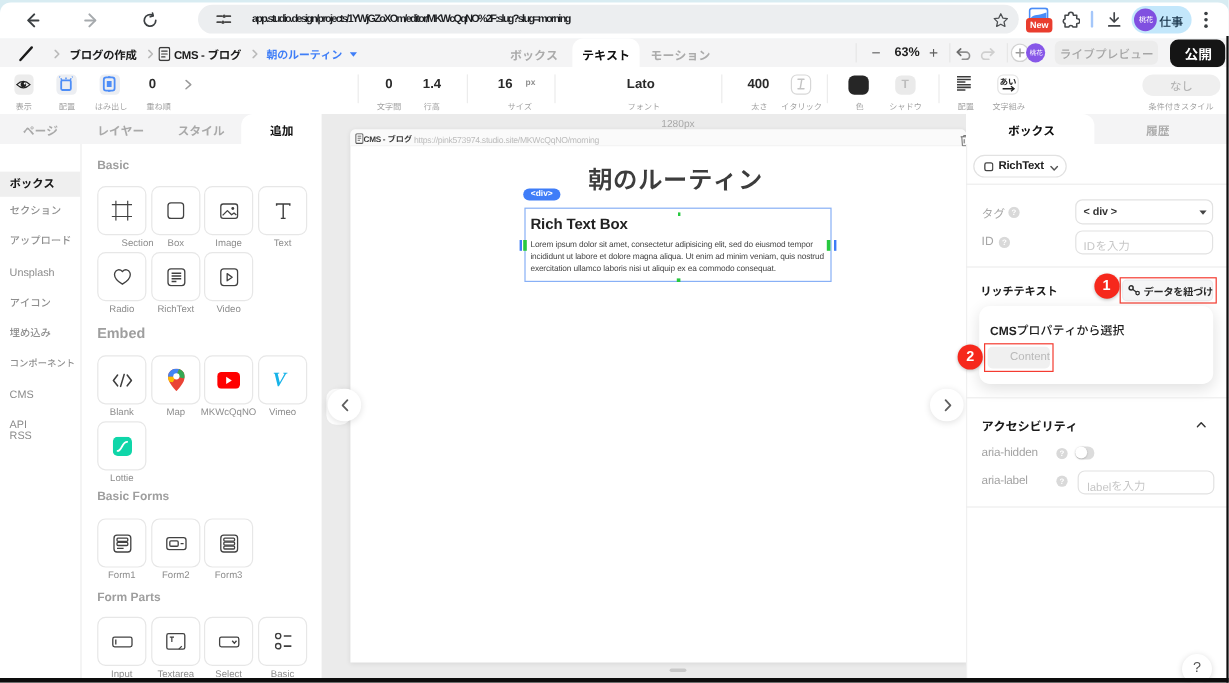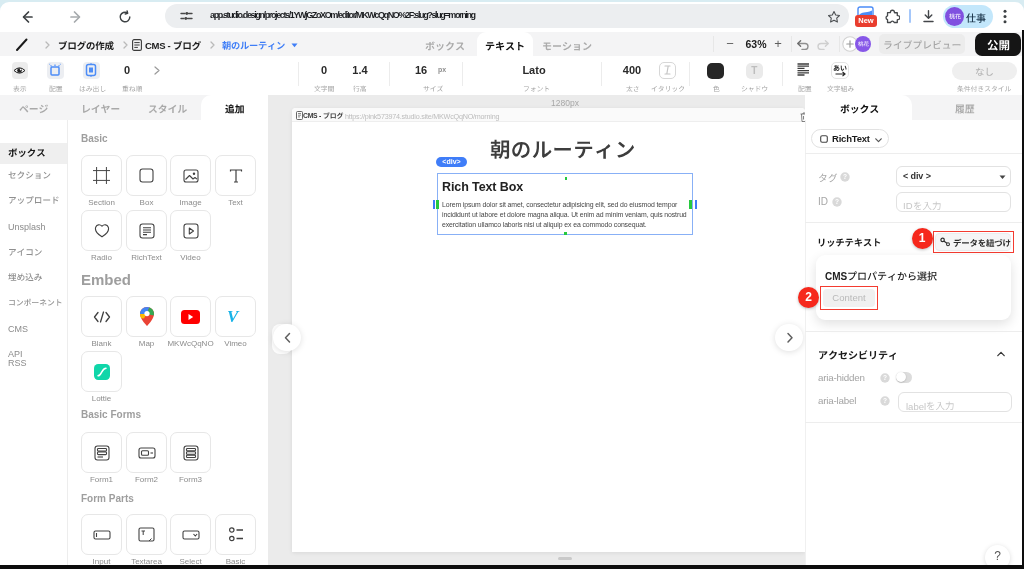--- a/index.html
+++ b/index.html
@@ -456,31 +456,31 @@
     <svg style="display:block;overflow:visible" width="54.6" height="10.9" viewBox="0 0 54.6 10.9">
       <g transform="translate(0,8.4) scale(0.1083)" fill="#8f8f8f">
         <path d="M12 -50Q14 -50 16 -50Q18 -50 20 -50H56Q57 -50 59 -50Q61 -50 62 -50Q62 -49 62 -47Q62 -45 62 -44V-7Q62 -5 62 -2Q62 -0 62 1H54Q54 -0 54 -2Q54 -4 54 -6V-42H20Q18 -42 16 -42Q13 -42 12 -42ZM11 -11Q13 -11 15 -10Q17 -10 19 -10H58V-3H20Q17 -3 15 -3Q13 -3 11 -2Z M89 -54Q91 -52 93 -50Q96 -49 98 -46Q101 -44 103 -42Q106 -40 107 -39L101 -33Q100 -34 98 -36Q96 -38 93 -40Q91 -43 88 -45Q86 -47 84 -48ZM81 -5Q87 -6 92 -8Q98 -10 102 -11Q106 -13 110 -16Q115 -19 120 -24Q125 -28 129 -33Q132 -38 135 -43L139 -35Q136 -30 133 -25Q129 -21 124 -17Q119 -12 114 -9Q110 -7 106 -4Q102 -2 97 -1Q92 1 86 2Z M199 -54Q199 -52 200 -51Q201 -49 203 -49Q205 -49 206 -51Q208 -52 208 -54Q208 -55 206 -57Q205 -58 203 -58Q201 -58 200 -57Q199 -55 199 -54ZM195 -54Q195 -56 196 -58Q197 -59 199 -61Q201 -62 203 -62Q206 -62 207 -61Q209 -59 210 -58Q211 -56 211 -54Q211 -51 210 -49Q209 -48 207 -47Q206 -45 203 -45Q201 -45 199 -47Q197 -48 196 -49Q195 -51 195 -54ZM184 -56Q184 -56 184 -55Q184 -54 184 -52Q184 -51 184 -50Q184 -48 184 -46Q184 -43 184 -41Q184 -38 184 -37Q184 -35 184 -32Q184 -30 184 -26Q184 -23 184 -19Q184 -16 184 -13Q184 -9 184 -7Q184 -4 184 -3Q184 0 182 2Q180 4 177 4Q175 4 173 3Q171 3 169 3Q168 3 166 3L165 -4Q168 -4 170 -3Q172 -3 173 -3Q175 -3 175 -4Q176 -5 176 -6Q176 -7 176 -9Q176 -11 176 -15Q176 -18 176 -21Q176 -25 176 -28Q176 -31 176 -33Q176 -36 176 -37Q176 -38 176 -40Q176 -43 176 -46Q176 -48 176 -50Q176 -52 176 -53Q176 -55 176 -56ZM150 -44Q152 -44 154 -44Q155 -44 157 -44Q158 -44 160 -44Q163 -44 167 -44Q171 -44 175 -44Q179 -44 183 -44Q188 -44 191 -44Q195 -44 198 -44Q201 -44 202 -44Q203 -44 205 -44Q207 -44 208 -44V-37Q206 -37 205 -37Q203 -37 202 -37Q201 -37 198 -37Q195 -37 192 -37Q188 -37 184 -37Q179 -37 175 -37Q171 -37 167 -37Q163 -37 161 -37Q158 -37 157 -37Q155 -37 154 -37Q152 -37 150 -37ZM168 -26Q167 -24 165 -21Q163 -18 161 -15Q159 -13 157 -10Q155 -8 154 -6L148 -10Q150 -12 151 -14Q153 -17 155 -19Q157 -22 159 -24Q160 -27 161 -29ZM198 -29Q200 -28 201 -25Q203 -23 205 -20Q207 -17 208 -15Q210 -12 211 -10L204 -7Q203 -9 201 -12Q200 -14 198 -17Q197 -20 195 -22Q193 -24 192 -26Z M223 -32Q224 -32 226 -32Q228 -32 230 -32Q232 -32 234 -32Q235 -32 238 -32Q240 -32 243 -32Q247 -32 250 -32Q254 -32 257 -32Q261 -32 264 -32Q267 -32 269 -32Q272 -32 273 -32Q275 -32 278 -32Q280 -32 281 -32V-23Q280 -23 277 -23Q275 -24 273 -24Q272 -24 269 -24Q267 -24 264 -24Q261 -24 257 -24Q254 -24 250 -24Q247 -24 243 -24Q240 -24 238 -24Q235 -24 234 -24Q231 -24 228 -23Q225 -23 223 -23Z M329 -58Q328 -57 328 -55Q328 -53 328 -52Q328 -51 328 -49Q328 -48 328 -46Q328 -45 328 -44H321Q321 -45 321 -46Q321 -48 321 -49Q321 -51 321 -52Q321 -53 321 -55Q321 -57 320 -58ZM348 -43Q347 -42 346 -41Q345 -40 344 -38Q342 -36 339 -34Q337 -31 334 -28Q330 -26 327 -23Q323 -20 319 -18Q314 -16 309 -14Q303 -12 297 -10L293 -16Q303 -19 310 -22Q317 -25 322 -29Q325 -31 328 -33Q330 -35 333 -37Q335 -39 336 -41Q335 -41 333 -41Q330 -41 328 -41Q325 -41 321 -41Q318 -41 315 -41Q313 -41 310 -41Q308 -41 307 -41Q306 -41 305 -41Q303 -41 301 -41Q300 -40 298 -40V-48Q300 -48 303 -48Q306 -47 307 -47Q308 -47 310 -47Q313 -47 316 -47Q319 -47 323 -47Q326 -47 329 -47Q333 -47 335 -47Q338 -47 339 -47Q340 -47 341 -48Q343 -48 344 -48ZM328 -27Q328 -25 328 -22Q328 -19 328 -16Q328 -13 328 -10Q328 -7 328 -5Q328 -4 328 -2Q328 -1 328 1Q328 2 328 4H320Q320 2 320 1Q321 -0 321 -2Q321 -4 321 -5Q321 -7 321 -10Q321 -12 321 -15Q321 -18 321 -20Q321 -22 321 -24ZM351 -9Q348 -11 345 -13Q342 -15 340 -17Q337 -18 334 -20L338 -25Q342 -24 344 -22Q347 -21 350 -19Q352 -17 356 -15Z M377 -54Q379 -52 381 -50Q384 -49 386 -46Q389 -44 391 -42Q394 -40 395 -39L389 -33Q388 -34 386 -36Q384 -38 381 -40Q379 -43 376 -45Q374 -47 372 -48ZM369 -5Q375 -6 380 -8Q386 -10 390 -11Q394 -13 398 -16Q403 -19 408 -24Q413 -28 417 -33Q420 -38 423 -43L427 -35Q424 -30 421 -25Q417 -21 412 -17Q407 -12 402 -9Q398 -7 394 -4Q390 -2 385 -1Q380 1 374 2Z M456 -7Q456 -8 456 -11Q456 -14 456 -18Q456 -22 456 -27Q456 -31 456 -36Q456 -40 456 -43Q456 -47 456 -48Q456 -50 455 -52Q455 -55 455 -56H464Q464 -55 463 -52Q463 -50 463 -48Q463 -46 463 -42Q463 -38 463 -34Q463 -30 463 -25Q463 -21 463 -17Q463 -13 463 -10Q463 -8 463 -7Q463 -6 463 -4Q463 -2 464 -0Q464 1 464 3H455Q455 1 455 -2Q456 -5 456 -7ZM462 -37Q465 -36 470 -35Q474 -34 478 -32Q483 -30 487 -29Q491 -27 494 -25L490 -18Q487 -19 484 -21Q480 -23 476 -24Q472 -26 468 -27Q465 -28 462 -29Z"></path>
       </g>
     </svg>
   </div>
 <div class="" style="left:8px;top:321.5px;width:52px;height:14px;font-size:9px;color:#8b8b8b;line-height:14px">CMS</div>
 <div class="" style="left:8px;top:347px;width:52px;height:14px;font-size:9px;color:#8b8b8b;line-height:14px">API</div>
 <div class="" style="left:8px;top:356px;width:52px;height:14px;font-size:9px;color:#8b8b8b;line-height:14px">RSS</div>
 <div class="" style="left:81px;top:133px;width:80px;height:13px;font-size:10px;color:#9e9e9e;font-weight:bold">Basic</div>
-<div class="" style="left:81px;top:271px;width:80px;height:13px;font-size:15px;color:#9e9e9e;font-weight:bold">Embed</div>
+<div class="" style="left:81px;top:271px;width:80px;height:13px;font-size:12px;color:#9e9e9e;font-weight:bold">Embed</div>
 <div class="" style="left:81px;top:409px;width:100px;height:13px;font-size:10px;color:#9e9e9e;font-weight:bold">Basic Forms</div>
 <div class="" style="left:81px;top:493px;width:100px;height:13px;font-size:10px;color:#9e9e9e;font-weight:bold">Form Parts</div>
 <div class="ic" style="left:81px;top:155px;width:41px;height:41px;background:#fff;border:1px solid #e7e7e7;border-radius:7px">
     <svg width="17" height="17" viewBox="0 0 19 19">
       <g stroke="#424242" stroke-width="1.1" fill="none">
         <path d="M4 0 V19 M15 0 V19 M0 4 H19 M0 15 H19"></path>
       </g>
     </svg>
   </div>
-<div class="" style="left:75px;top:198px;width:53px;height:10px;text-align:center;font-size:8px;color:#8c8c8c">Section</div>
+<div class="" style="left:75px;top:198px;width:53px;height:10px;text-align:right;font-size:8px;color:#8c8c8c">Section</div>
 <div class="ic" style="left:126px;top:155px;width:41px;height:41px;background:#fff;border:1px solid #e7e7e7;border-radius:7px">
     <svg width="15" height="15" viewBox="0 0 15 15">
       <rect x="1" y="1" width="13" height="13" rx="2.5" stroke="#424242" stroke-width="1.1" fill="none"></rect>
     </svg>
   </div>
 <div class="" style="left:120px;top:198px;width:53px;height:10px;text-align:center;font-size:8px;color:#8c8c8c">Box</div>
 <div class="ic" style="left:170px;top:155px;width:41px;height:41px;background:#fff;border:1px solid #e7e7e7;border-radius:7px">
     <svg width="16" height="16" viewBox="0 0 16 16">
       <rect x="1" y="2" width="14" height="12" rx="2" stroke="#424242" stroke-width="1.1" fill="none"></rect>
       <circle cx="11" cy="5.8" r="1.2" fill="#3f3f3f"></circle>
@@ -755,21 +755,21 @@
   </div>
 <div class="" style="left:932.5px;top:230.5px;width:81px;height:22.5px;border:1.6px solid #f43b30"></div>
 <div class="" style="left:911.5px;top:228px;width:21px;height:21px;background:#f6281c;border-radius:50%;text-align:center;line-height:21px;font-size:12px;font-weight:bold;color:#fff;box-shadow:0 1px 3px rgba(0,0,0,0.25)">1</div>
 <div class="" style="left:816px;top:255px;width:195px;height:65px;background:#fff;border-radius:9px;box-shadow:0 4px 12px rgba(0,0,0,0.12)"></div>
 <div class="" style="left:805px;top:330.5px;width:219px;height:1px;background:#ededed"></div>
 <div class="" style="left:825px;top:266px;width:160px;height:13px;"><span style="font-size:10px;color:#222;font-weight:bold">CMS</span><svg style="display:inline-block;vertical-align:-3.2px;overflow:visible" width="90.0" height="14.0" viewBox="0 0 90.0 14.0">
       <g transform="translate(0,10.8) scale(0.1389)" fill="#222">
         <path d="M58 -52Q58 -50 59 -49Q61 -48 62 -48Q64 -48 66 -49Q67 -50 67 -52Q67 -54 66 -55Q64 -57 62 -57Q61 -57 59 -55Q58 -54 58 -52ZM54 -52Q54 -54 55 -56Q56 -58 58 -59Q60 -61 62 -61Q65 -61 67 -59Q68 -58 70 -56Q71 -54 71 -52Q71 -50 70 -48Q68 -46 67 -45Q65 -44 62 -44Q60 -44 58 -45Q56 -46 55 -48Q54 -50 54 -52ZM61 -47Q61 -46 61 -45Q60 -44 60 -43Q60 -40 59 -37Q58 -33 56 -30Q55 -26 53 -23Q52 -19 49 -16Q46 -12 42 -8Q38 -5 33 -2Q27 1 21 3L15 -4Q22 -5 27 -8Q32 -10 36 -14Q40 -17 43 -21Q45 -24 47 -28Q49 -32 50 -36Q51 -40 52 -43Q51 -43 48 -43Q45 -43 42 -43Q38 -43 34 -43Q30 -43 27 -43Q23 -43 20 -43Q18 -43 16 -43Q14 -43 12 -43Q10 -43 9 -43V-51Q10 -51 11 -50Q12 -50 14 -50Q15 -50 16 -50Q17 -50 20 -50Q22 -50 25 -50Q28 -50 31 -50Q34 -50 37 -50Q41 -50 44 -50Q46 -50 48 -50Q51 -50 51 -50Q52 -50 53 -50Q55 -50 56 -51Z M82 -50Q84 -50 86 -50Q87 -50 89 -50Q90 -50 92 -50Q95 -50 98 -50Q101 -50 105 -50Q108 -50 112 -50Q116 -50 119 -50Q122 -50 125 -50Q127 -50 128 -50Q129 -50 131 -50Q133 -50 135 -50Q135 -49 134 -47Q134 -45 134 -44Q134 -43 134 -41Q134 -39 134 -36Q134 -33 134 -29Q134 -26 134 -23Q134 -19 134 -16Q134 -13 134 -11Q134 -9 134 -8Q134 -8 134 -6Q134 -5 134 -3Q135 -2 135 -1Q135 1 135 1H127Q127 1 127 -1Q127 -2 127 -4Q127 -6 127 -8Q127 -9 127 -11Q127 -13 127 -16Q127 -19 127 -23Q127 -27 127 -30Q127 -34 127 -36Q127 -39 127 -41Q127 -43 127 -43H90Q90 -43 90 -41Q90 -39 90 -37Q90 -34 90 -30Q90 -27 90 -23Q90 -20 90 -16Q90 -13 90 -11Q90 -9 90 -8Q90 -7 90 -5Q90 -4 90 -3Q90 -1 90 -0Q90 1 90 1H82Q82 1 82 -1Q82 -2 82 -3Q82 -4 82 -6Q82 -7 82 -9Q82 -9 82 -11Q82 -13 82 -16Q82 -19 82 -23Q82 -26 82 -30Q82 -33 82 -36Q82 -39 82 -41Q82 -43 82 -44Q82 -45 82 -47Q82 -49 82 -50ZM130 -10V-3H86V-10Z M201 -51Q201 -49 202 -48Q204 -46 205 -46Q207 -46 209 -48Q210 -49 210 -51Q210 -53 209 -54Q207 -55 205 -55Q204 -55 202 -54Q201 -53 201 -51ZM197 -51Q197 -53 198 -55Q199 -57 201 -58Q203 -59 205 -59Q208 -59 210 -58Q211 -57 213 -55Q214 -53 214 -51Q214 -49 213 -47Q211 -45 210 -44Q208 -43 205 -43Q203 -43 201 -44Q199 -45 198 -47Q197 -49 197 -51ZM159 -22Q160 -25 161 -28Q162 -32 163 -35Q164 -39 165 -42Q166 -46 166 -49L174 -47Q174 -46 174 -45Q173 -44 173 -43Q173 -42 173 -41Q172 -39 172 -37Q171 -34 170 -31Q169 -28 168 -25Q167 -22 166 -19Q165 -16 163 -12Q161 -8 159 -5Q158 -2 156 1L148 -2Q151 -7 154 -12Q157 -17 159 -22ZM194 -24Q193 -27 192 -30Q191 -33 189 -37Q188 -40 186 -43Q185 -45 184 -47L191 -50Q192 -48 194 -45Q195 -42 197 -39Q198 -36 199 -33Q201 -29 202 -27Q203 -24 204 -21Q205 -18 207 -14Q208 -11 209 -8Q210 -4 210 -2L202 1Q201 -3 200 -7Q199 -12 197 -16Q196 -20 194 -24Z M231 -54Q233 -54 235 -54Q236 -54 238 -54Q239 -54 242 -54Q245 -54 249 -54Q253 -54 256 -54Q260 -54 263 -54Q266 -54 267 -54Q269 -54 271 -54Q273 -54 274 -54V-47Q273 -47 271 -47Q269 -47 267 -47Q266 -47 263 -47Q260 -47 256 -47Q253 -47 249 -47Q245 -47 242 -47Q239 -47 238 -47Q236 -47 234 -47Q233 -47 231 -47ZM223 -36Q224 -36 226 -36Q227 -36 229 -36Q230 -36 233 -36Q236 -36 240 -36Q244 -36 248 -36Q253 -36 257 -36Q262 -36 266 -36Q270 -36 273 -36Q275 -36 276 -36Q277 -36 279 -36Q281 -36 282 -36V-28Q281 -29 279 -29Q278 -29 276 -29Q275 -29 273 -29Q270 -29 266 -29Q262 -29 257 -29Q253 -29 248 -29Q244 -29 240 -29Q236 -29 233 -29Q230 -29 229 -29Q227 -29 226 -29Q224 -29 223 -28ZM258 -32Q258 -25 257 -20Q256 -14 253 -9Q252 -7 250 -5Q248 -2 245 0Q242 2 239 4L232 -1Q236 -3 240 -5Q243 -8 246 -12Q248 -16 249 -21Q250 -26 250 -32Z M296 -19Q301 -21 306 -22Q311 -24 315 -26Q319 -28 322 -30Q326 -32 329 -35Q332 -37 335 -40Q338 -43 340 -45L345 -40Q343 -37 340 -35Q337 -32 333 -29Q329 -26 325 -24Q323 -23 320 -21Q317 -19 314 -18Q310 -16 307 -15Q303 -14 300 -13ZM321 -26 329 -27V-1Q329 0 329 2Q329 3 329 4Q329 5 330 6H321Q321 5 321 4Q321 3 321 2Q321 0 321 -1Z M392 -56Q392 -55 392 -54Q391 -53 391 -51Q391 -50 391 -48Q390 -46 390 -44Q389 -41 389 -39Q388 -36 387 -32Q386 -28 385 -24Q383 -19 381 -15Q380 -10 378 -6Q375 -1 373 3L366 -0Q368 -4 370 -8Q373 -12 374 -16Q376 -21 378 -25Q379 -29 380 -33Q381 -37 382 -39Q383 -44 383 -49Q384 -53 384 -57ZM417 -49Q419 -47 421 -44Q423 -40 424 -36Q426 -33 428 -29Q429 -26 430 -23L423 -20Q422 -23 421 -26Q419 -30 418 -34Q416 -37 414 -41Q412 -44 410 -46ZM365 -41Q367 -41 368 -41Q370 -41 372 -41Q374 -41 376 -41Q379 -42 382 -42Q384 -42 387 -42Q390 -43 393 -43Q395 -43 397 -43Q400 -43 403 -42Q406 -41 407 -38Q409 -35 409 -30Q409 -26 409 -21Q408 -16 407 -11Q406 -7 405 -4Q403 -0 400 1Q398 2 394 2Q392 2 389 2Q387 2 385 1L384 -6Q386 -6 387 -5Q389 -5 390 -5Q392 -5 393 -5Q395 -5 396 -5Q398 -6 399 -8Q400 -10 401 -14Q401 -17 402 -21Q402 -25 402 -29Q402 -32 401 -34Q400 -35 399 -36Q397 -36 395 -36Q393 -36 390 -36Q387 -36 384 -36Q380 -35 377 -35Q374 -35 373 -34Q371 -34 369 -34Q367 -34 366 -33Z M456 -57Q459 -56 462 -55Q466 -55 470 -54Q474 -53 478 -52Q482 -52 484 -52L483 -45Q481 -45 478 -45Q475 -46 471 -47Q468 -47 465 -48Q461 -49 459 -49Q456 -50 454 -50ZM455 -43Q455 -42 455 -39Q454 -37 454 -34Q453 -31 453 -29Q453 -26 453 -25Q458 -29 463 -31Q469 -33 475 -33Q481 -33 485 -30Q489 -28 492 -25Q494 -21 494 -17Q494 -12 492 -8Q490 -4 485 -1Q480 2 473 3Q466 4 455 3L453 -4Q464 -3 471 -4Q479 -6 483 -9Q486 -12 486 -17Q486 -20 485 -22Q483 -24 481 -25Q478 -26 474 -26Q468 -26 462 -24Q457 -21 453 -17Q452 -16 452 -15Q451 -14 451 -13L444 -15Q445 -17 445 -20Q445 -23 446 -26Q446 -29 447 -32Q447 -36 447 -39Q448 -42 448 -44Z M522 -33V-7H515V-26H507V-33ZM522 -9Q524 -5 528 -4Q533 -2 539 -1Q542 -1 546 -1Q551 -1 556 -1Q561 -1 566 -2Q570 -2 574 -2Q574 -1 573 -0Q573 1 572 2Q572 3 572 4Q569 5 564 5Q560 5 555 5Q551 5 546 5Q542 5 539 5Q532 4 527 2Q522 1 519 -4Q517 -2 514 1Q512 3 509 5L506 -1Q508 -3 511 -5Q514 -7 516 -9ZM507 -56 512 -59Q514 -57 516 -55Q519 -53 520 -51Q522 -49 523 -47L517 -43Q516 -45 515 -47Q513 -49 511 -52Q509 -54 507 -56ZM527 -31H570V-26H527ZM524 -20H573V-15H524ZM537 -35H543V-17H537ZM554 -35H560V-17H554ZM528 -50H540V-54H526V-58H546V-45H528ZM527 -50H532V-43Q532 -41 533 -41Q533 -41 535 -41Q535 -41 536 -41Q537 -41 538 -41Q539 -41 540 -41Q541 -41 542 -41Q543 -41 543 -41Q544 -42 544 -44Q545 -43 546 -43Q547 -42 549 -42Q548 -39 547 -37Q545 -36 542 -36Q542 -36 541 -36Q540 -36 538 -36Q537 -36 536 -36Q535 -36 534 -36Q531 -36 530 -37Q528 -37 527 -39Q527 -40 527 -42ZM552 -50H564V-54H549V-58H570V-45H552ZM550 -50H556V-43Q556 -41 557 -41Q557 -41 559 -41Q559 -41 560 -41Q561 -41 562 -41Q563 -41 564 -41Q565 -41 566 -41Q567 -41 568 -41Q568 -42 568 -44Q569 -44 570 -43Q572 -43 573 -42Q573 -39 571 -37Q570 -36 567 -36Q566 -36 565 -36Q564 -36 562 -36Q561 -36 560 -36Q558 -36 558 -36Q555 -36 553 -37Q552 -37 551 -39Q550 -40 550 -43ZM552 -11 557 -14Q560 -13 563 -12Q565 -10 568 -9Q570 -7 572 -6L565 -3Q563 -5 559 -7Q556 -9 552 -11ZM539 -14 545 -12Q543 -10 539 -7Q535 -5 531 -3Q530 -4 529 -5Q528 -5 528 -6Q527 -7 526 -7Q530 -9 533 -10Q537 -12 539 -14Z M609 -57H615V-32Q615 -28 615 -23Q615 -18 613 -12Q612 -7 610 -2Q608 2 604 6Q604 5 603 4Q602 4 601 3Q600 2 599 1Q602 -2 604 -6Q606 -10 607 -15Q608 -19 608 -24Q609 -28 609 -32ZM629 -29Q630 -23 633 -17Q635 -11 638 -7Q642 -2 647 0Q646 1 645 2Q644 3 643 4Q643 5 642 6Q637 3 633 -2Q629 -7 627 -14Q624 -20 623 -28ZM611 -57H643V-27H611V-33H636V-50H611ZM579 -46H605V-40H579ZM589 -61H596V-2Q596 1 595 2Q595 4 593 5Q591 6 589 6Q586 6 582 6Q582 5 581 3Q580 1 580 -0Q582 -0 585 -0Q587 -0 588 -0Q589 -0 589 -1Q589 -1 589 -2ZM578 -23Q582 -24 586 -25Q590 -26 595 -27Q600 -28 605 -29L606 -23Q599 -21 592 -20Q585 -18 580 -17Z"></path>
       </g>
     </svg></div>
-<div class="" style="left:823px;top:288.5px;width:52px;height:18.5px;background:#f0f0f0;border-radius:4px;text-align:center;line-height:18.5px;font-size:9.5px;color:#b9b9b9">Content</div>
+<div class="" style="left:823px;top:288.5px;width:52px;height:18.5px;background:#f0f0f0;border-radius:4px;text-align:right;line-height:18.5px;font-size:9.5px;color:#b9b9b9">Content</div>
 <div class="" style="left:820px;top:286px;width:58px;height:23.5px;border:1.6px solid #f43b30"></div>
 <div class="" style="left:798px;top:286.5px;width:21px;height:21px;background:#f6281c;border-radius:50%;text-align:center;line-height:21px;font-size:12px;font-weight:bold;color:#fff;box-shadow:0 1px 3px rgba(0,0,0,0.25)">2</div>
 <div class="" style="left:818px;top:347.5px;width:90px;height:14px;">
     <svg style="display:block;overflow:visible" width="80.0" height="14.0" viewBox="0 0 80.0 14.0">
       <g transform="translate(0,10.8) scale(0.1389)" fill="#1c1c1c">
         <path d="M69 -49Q68 -48 67 -47Q66 -46 66 -45Q64 -42 62 -39Q59 -35 56 -31Q52 -28 49 -25L41 -31Q43 -33 45 -34Q47 -36 49 -38Q51 -40 52 -42Q54 -43 54 -45Q53 -45 51 -45Q49 -45 46 -45Q43 -45 39 -45Q36 -45 32 -45Q29 -45 26 -45Q22 -45 20 -45Q18 -45 17 -45Q15 -45 13 -45Q11 -44 8 -44V-54Q10 -54 12 -54Q15 -53 17 -53Q18 -53 20 -53Q23 -53 26 -53Q29 -53 33 -53Q37 -53 40 -53Q44 -53 47 -53Q50 -53 53 -53Q55 -53 56 -53Q57 -53 58 -53Q60 -54 61 -54Q62 -54 63 -54ZM39 -39Q39 -34 39 -29Q39 -24 38 -19Q37 -15 35 -11Q33 -6 29 -3Q25 1 19 4L11 -3Q13 -3 15 -4Q17 -5 19 -7Q22 -9 24 -12Q26 -14 27 -18Q29 -21 29 -24Q29 -28 29 -33Q29 -34 29 -36Q29 -37 29 -39Z M137 -45Q136 -44 135 -42Q135 -41 134 -40Q133 -36 132 -32Q130 -28 128 -24Q125 -20 122 -16Q117 -9 110 -4Q103 1 93 5L84 -3Q92 -5 97 -8Q102 -11 106 -14Q110 -17 113 -21Q116 -23 118 -27Q120 -31 121 -34Q123 -38 123 -40H99L103 -48Q104 -48 106 -48Q108 -48 110 -48Q113 -48 116 -48Q118 -48 120 -48Q122 -48 123 -48Q125 -48 126 -49Q128 -49 129 -49ZM113 -56Q112 -54 111 -52Q110 -50 109 -49Q106 -45 103 -40Q99 -35 95 -31Q90 -26 85 -23L77 -29Q82 -32 85 -35Q89 -38 92 -41Q94 -44 96 -47Q98 -50 99 -52Q100 -53 101 -56Q102 -58 103 -60Z M164 -10Q164 -11 164 -14Q164 -17 164 -20Q164 -24 164 -28Q164 -32 164 -36Q164 -40 164 -43Q164 -46 164 -49Q164 -50 164 -51Q164 -53 164 -54Q164 -56 164 -57H174Q174 -55 174 -53Q174 -50 174 -49Q174 -46 174 -43Q174 -40 174 -37Q174 -34 174 -30Q174 -27 174 -23Q174 -20 174 -17Q174 -14 174 -12Q174 -10 174 -9Q175 -7 177 -7Q179 -6 183 -6Q187 -6 191 -6Q195 -7 198 -7Q202 -8 206 -8L205 1Q202 2 199 2Q195 2 191 3Q187 3 183 3Q177 3 173 2Q169 1 168 -0Q166 -2 165 -4Q164 -6 164 -10ZM210 -41Q209 -40 208 -39Q208 -38 207 -37Q206 -35 204 -32Q203 -29 201 -26Q199 -24 196 -21Q194 -18 192 -16L184 -21Q187 -23 189 -26Q191 -29 193 -31Q195 -34 196 -36Q195 -35 192 -35Q190 -34 186 -34Q183 -33 179 -32Q174 -31 170 -30Q166 -29 162 -29Q158 -28 154 -27Q151 -26 149 -26L147 -36Q150 -36 153 -36Q156 -37 160 -38Q165 -38 169 -39Q174 -40 178 -41Q183 -42 187 -43Q190 -43 193 -44Q196 -45 198 -45Q199 -45 200 -46Q202 -46 203 -47Z M238 -57Q240 -56 242 -55Q244 -53 247 -52Q249 -50 251 -49Q253 -48 255 -47L249 -39Q248 -40 246 -41Q244 -43 241 -44Q239 -45 237 -47Q235 -48 233 -49ZM225 -6Q229 -7 233 -8Q237 -9 241 -10Q246 -12 249 -14Q256 -17 261 -22Q266 -26 270 -31Q275 -36 277 -41L283 -31Q278 -24 271 -17Q263 -10 254 -5Q251 -3 246 -1Q242 0 238 2Q233 3 230 4ZM227 -41Q229 -40 231 -38Q233 -37 236 -35Q238 -34 240 -33Q242 -31 244 -30L238 -22Q237 -23 235 -25Q233 -26 230 -28Q228 -29 226 -30Q224 -32 222 -33Z M341 -58Q342 -57 343 -55Q344 -53 345 -52Q346 -50 347 -48L341 -46Q340 -48 338 -51Q337 -54 335 -56ZM350 -62Q351 -60 352 -58Q353 -57 354 -55Q355 -53 355 -52L350 -49Q349 -52 347 -54Q345 -57 344 -59ZM310 -55Q310 -54 310 -51Q310 -49 310 -48Q310 -47 310 -44Q310 -41 310 -38Q310 -34 310 -30Q310 -26 310 -22Q310 -19 310 -16Q310 -13 310 -11Q310 -9 311 -8Q312 -7 314 -7Q316 -7 318 -7Q320 -6 323 -6Q325 -6 329 -7Q332 -7 336 -7Q339 -7 342 -8Q345 -8 348 -9V2Q344 2 340 2Q335 3 331 3Q326 3 322 3Q318 3 315 3Q312 3 310 2Q305 1 303 -1Q300 -4 300 -9Q300 -11 300 -14Q300 -17 300 -21Q300 -25 300 -30Q300 -34 300 -37Q300 -41 300 -44Q300 -47 300 -48Q300 -49 300 -50Q300 -51 300 -53Q300 -54 299 -55ZM305 -33Q309 -34 313 -35Q317 -36 321 -37Q324 -38 328 -40Q332 -41 334 -42Q336 -43 338 -44Q340 -45 342 -46L346 -37Q344 -36 342 -35Q340 -34 338 -33Q335 -32 331 -31Q326 -30 322 -28Q318 -27 313 -26Q309 -25 305 -24Z M418 -56Q418 -54 418 -53Q418 -51 418 -49Q418 -47 418 -44Q418 -41 418 -39Q418 -36 418 -34Q418 -29 417 -24Q416 -20 415 -17Q414 -14 413 -11Q411 -9 409 -6Q407 -4 404 -2Q401 0 398 2Q394 3 392 4L384 -4Q390 -5 394 -7Q398 -9 402 -13Q403 -15 405 -17Q406 -19 406 -22Q407 -24 407 -28Q407 -31 407 -35Q407 -37 407 -39Q407 -42 407 -45Q407 -47 407 -49Q407 -51 407 -53Q407 -54 407 -56ZM384 -55Q384 -54 384 -53Q384 -51 384 -50Q384 -49 384 -47Q384 -45 384 -43Q384 -41 384 -38Q384 -35 384 -33Q384 -30 384 -28Q384 -26 384 -25Q384 -24 384 -22Q384 -20 384 -19H374Q374 -20 374 -22Q374 -24 374 -25Q374 -27 374 -28Q374 -30 374 -33Q374 -35 374 -38Q374 -41 374 -43Q374 -45 374 -47Q374 -49 374 -50Q374 -51 374 -52Q374 -54 374 -55Z M447 -55Q448 -55 450 -55Q452 -55 454 -55Q456 -55 458 -55Q461 -55 465 -55Q469 -55 472 -55Q476 -55 479 -55Q482 -55 483 -55Q485 -55 487 -55Q489 -55 491 -55V-46Q489 -46 487 -46Q485 -46 483 -46Q482 -46 479 -46Q476 -46 472 -46Q469 -46 465 -46Q461 -46 459 -46Q456 -46 454 -46Q452 -46 450 -46Q448 -46 447 -46ZM438 -37Q440 -37 442 -36Q443 -36 445 -36Q446 -36 449 -36Q452 -36 456 -36Q460 -36 464 -36Q469 -36 473 -36Q478 -36 482 -36Q486 -36 488 -36Q491 -36 492 -36Q493 -36 495 -36Q497 -37 499 -37V-27Q497 -28 496 -28Q494 -28 492 -28Q491 -28 488 -28Q486 -28 482 -28Q478 -28 473 -28Q469 -28 464 -28Q460 -28 456 -28Q452 -28 449 -28Q446 -28 445 -28Q443 -28 442 -28Q440 -28 438 -27ZM475 -32Q475 -25 474 -19Q473 -14 470 -9Q469 -7 467 -4Q465 -2 462 1Q459 3 456 5L447 -1Q451 -3 455 -6Q458 -9 460 -12Q463 -16 464 -21Q465 -26 465 -32Z M512 -21Q516 -22 521 -23Q526 -25 530 -27Q535 -29 537 -31Q541 -33 544 -36Q548 -38 551 -41Q554 -44 555 -46L563 -39Q560 -37 557 -34Q554 -31 550 -28Q546 -26 542 -23Q539 -22 536 -20Q533 -19 529 -17Q526 -16 522 -14Q519 -13 516 -12ZM537 -25 546 -27V-1Q546 -0 546 1Q547 3 547 4Q547 6 547 6H536Q536 6 536 4Q537 3 537 1Q537 -0 537 -1Z"></path>
       </g>
     </svg>
   </div>
 <div class="ic" style="left:996px;top:350px;width:9px;height:7px;">

